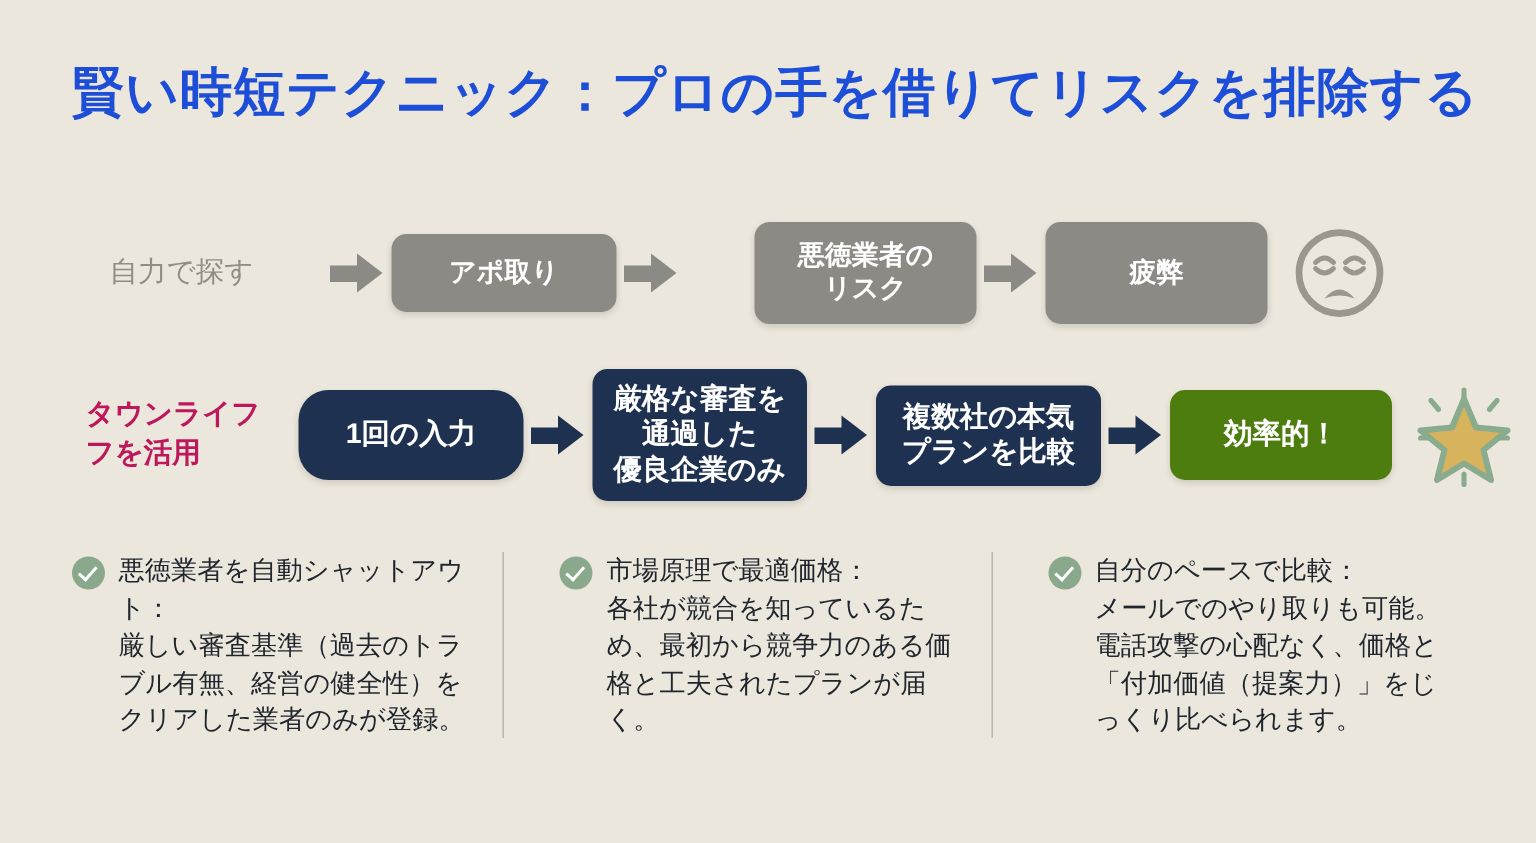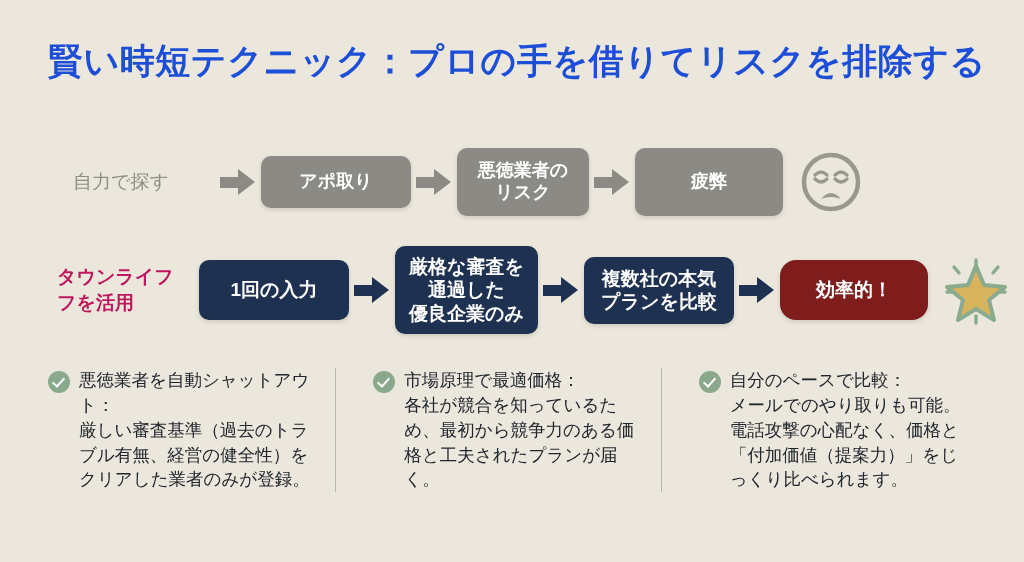--- a/index.html
+++ b/index.html
@@ -71,29 +71,29 @@
     text-align: center;
     color: #ffffff;
     font-weight: bold;
     box-sizing: border-box;
     box-shadow: 0 2px 4px rgba(70,65,55,0.18);
     padding: 6px 8px;
     line-height: 1.22;
   }
   .node.grey  { background: #8b8a84; font-size: 18px; }
   .node.navy  { background: #1e3150; font-size: 19px; }
-  .node.green { background: #7f1d1d; font-size: 19px; border-radius: 16px; }
+  .node.green { background: #4d7c0f; font-size: 19px; }
 
   
   #node-g1 { width: 152px; height: 68px; }
   #node-g2 { width: 150px; height: 52px; }
-  #node-g3 { width: 132px; height: 68px; }
+  #node-g3 { width: 148px; height: 68px; margin-left: 46px; }
   #node-g4 { width: 148px; height: 68px; }
   
-  #node-n1 { width: 150px; height: 60px; }
+  #node-n1 { width: 150px; height: 60px; border-radius: 20px; }
   #node-n2 { width: 143px; height: 88px; }
   #node-n3 { width: 150px; height: 67px; }
   #node-n4 { width: 148px; height: 60px; }
 
   .arrow {
     flex: 0 0 auto;
     width: 36px;
     height: 26px;
     margin: 0 5px;
     position: relative;

